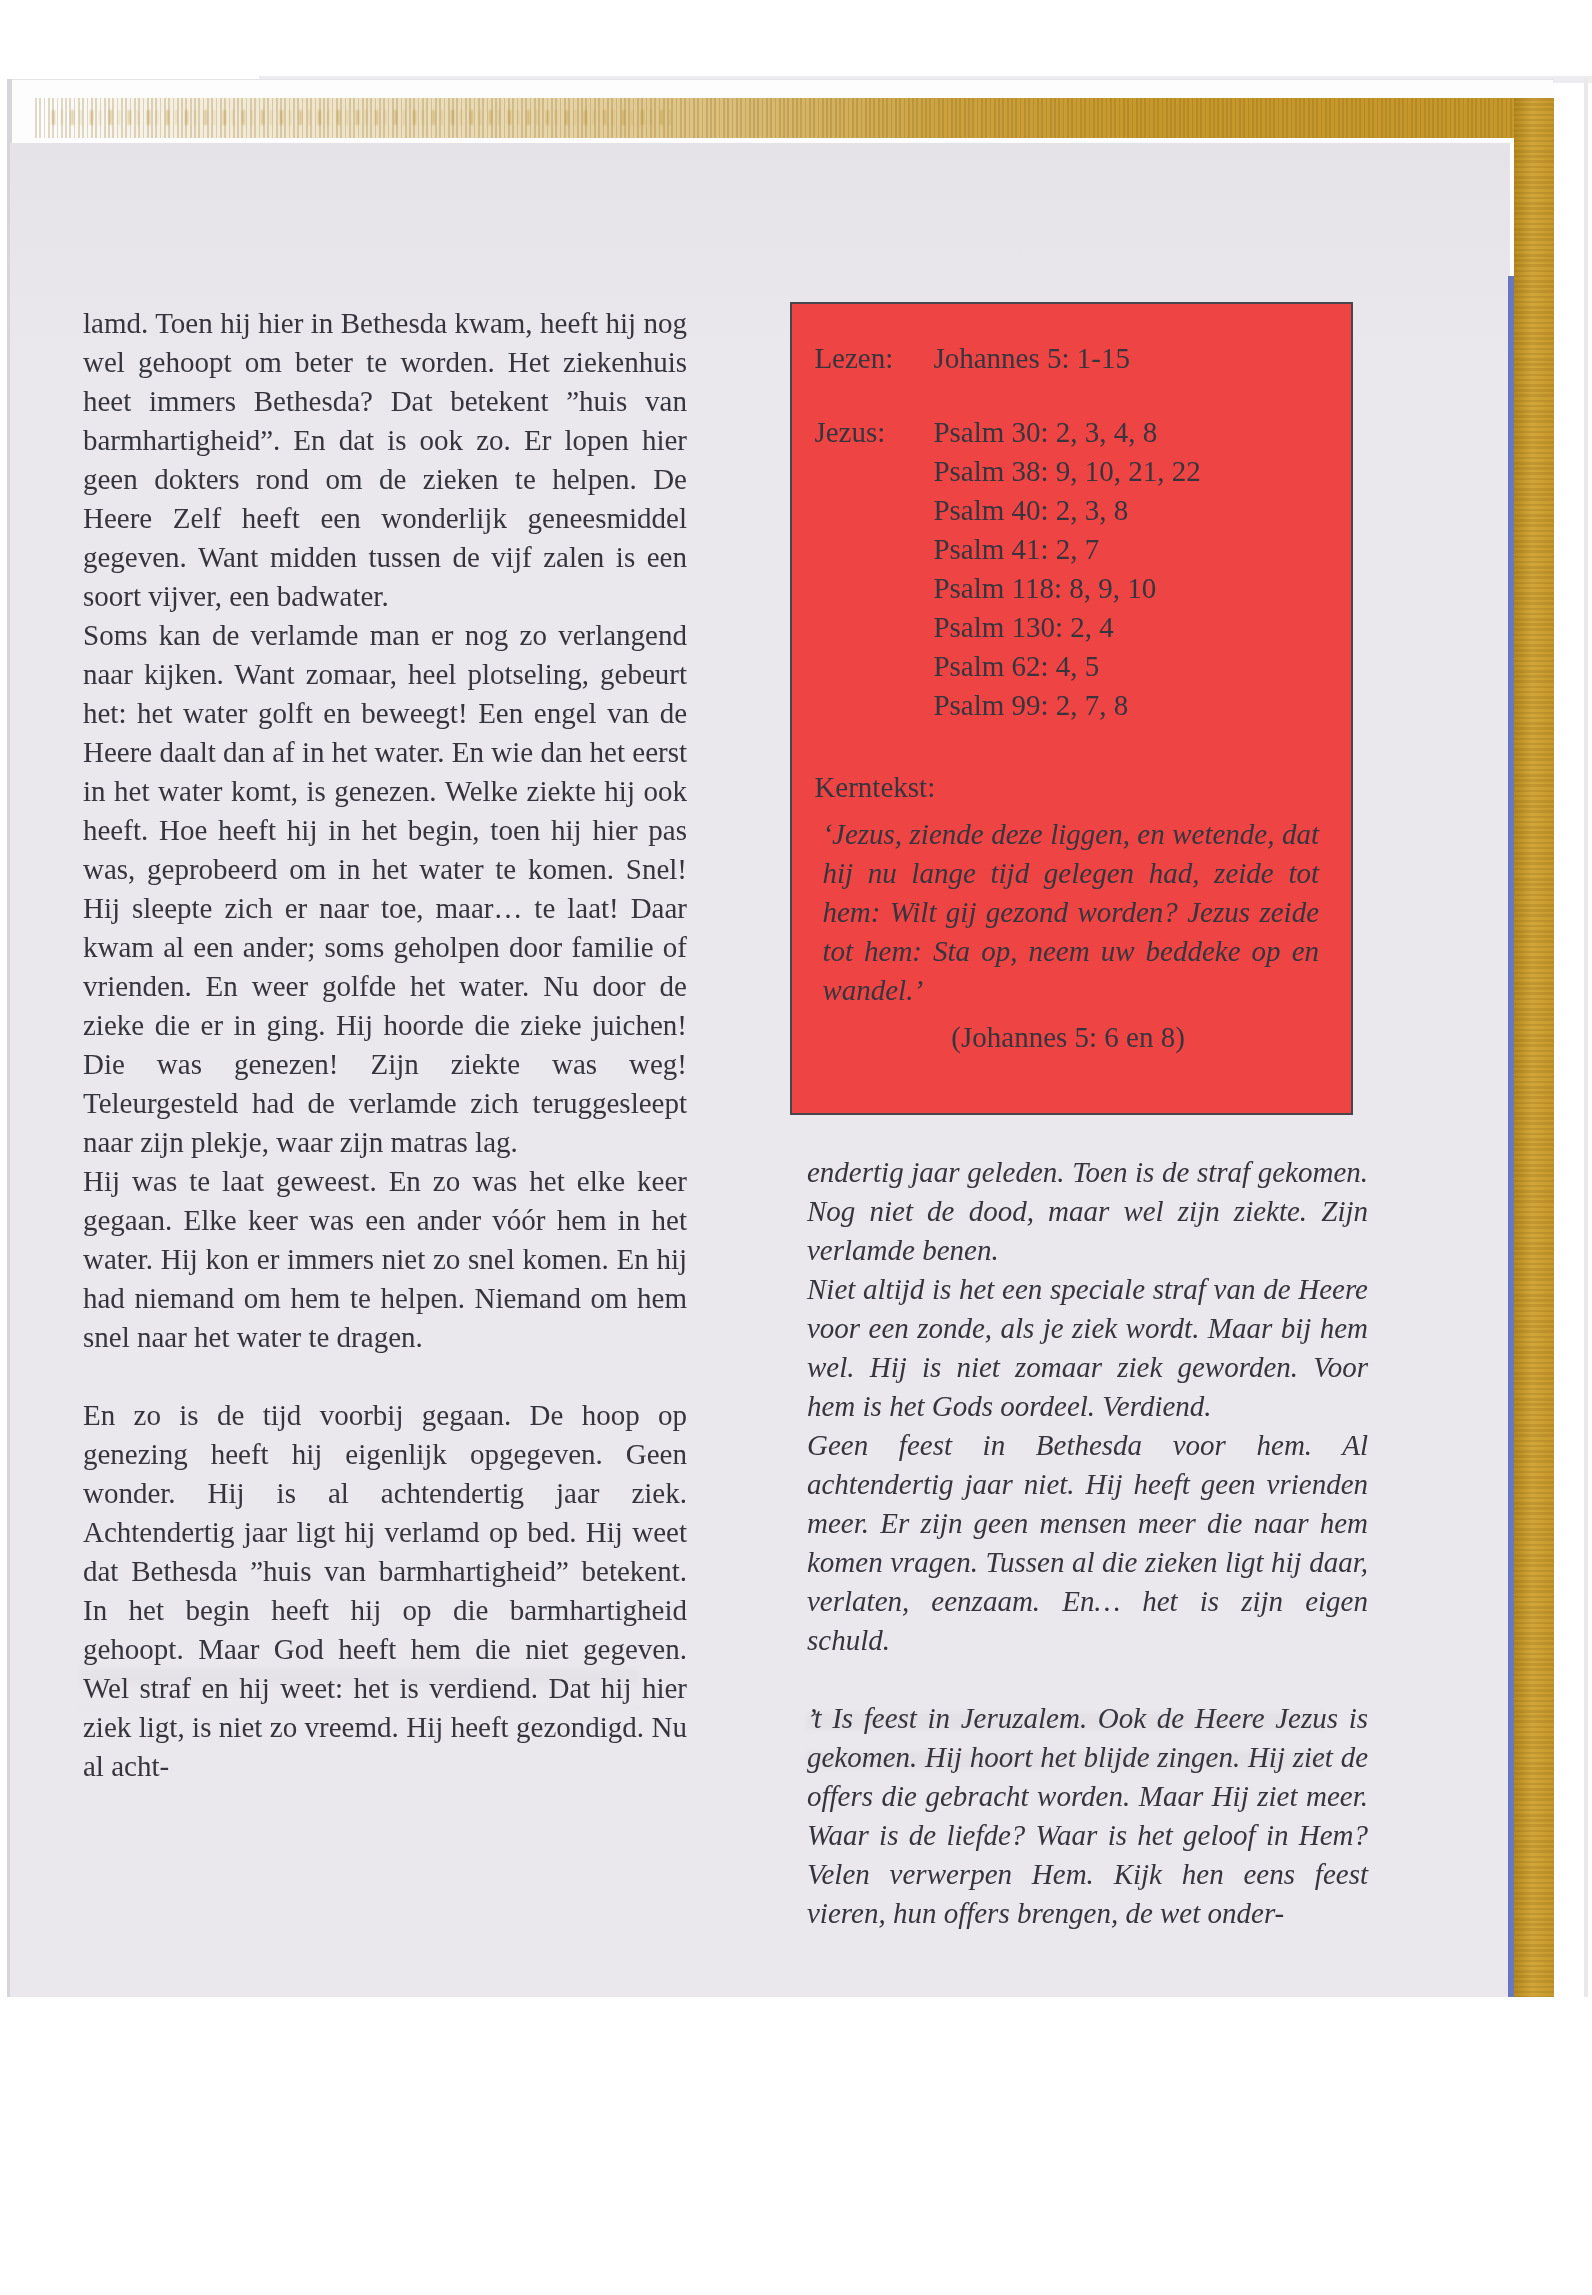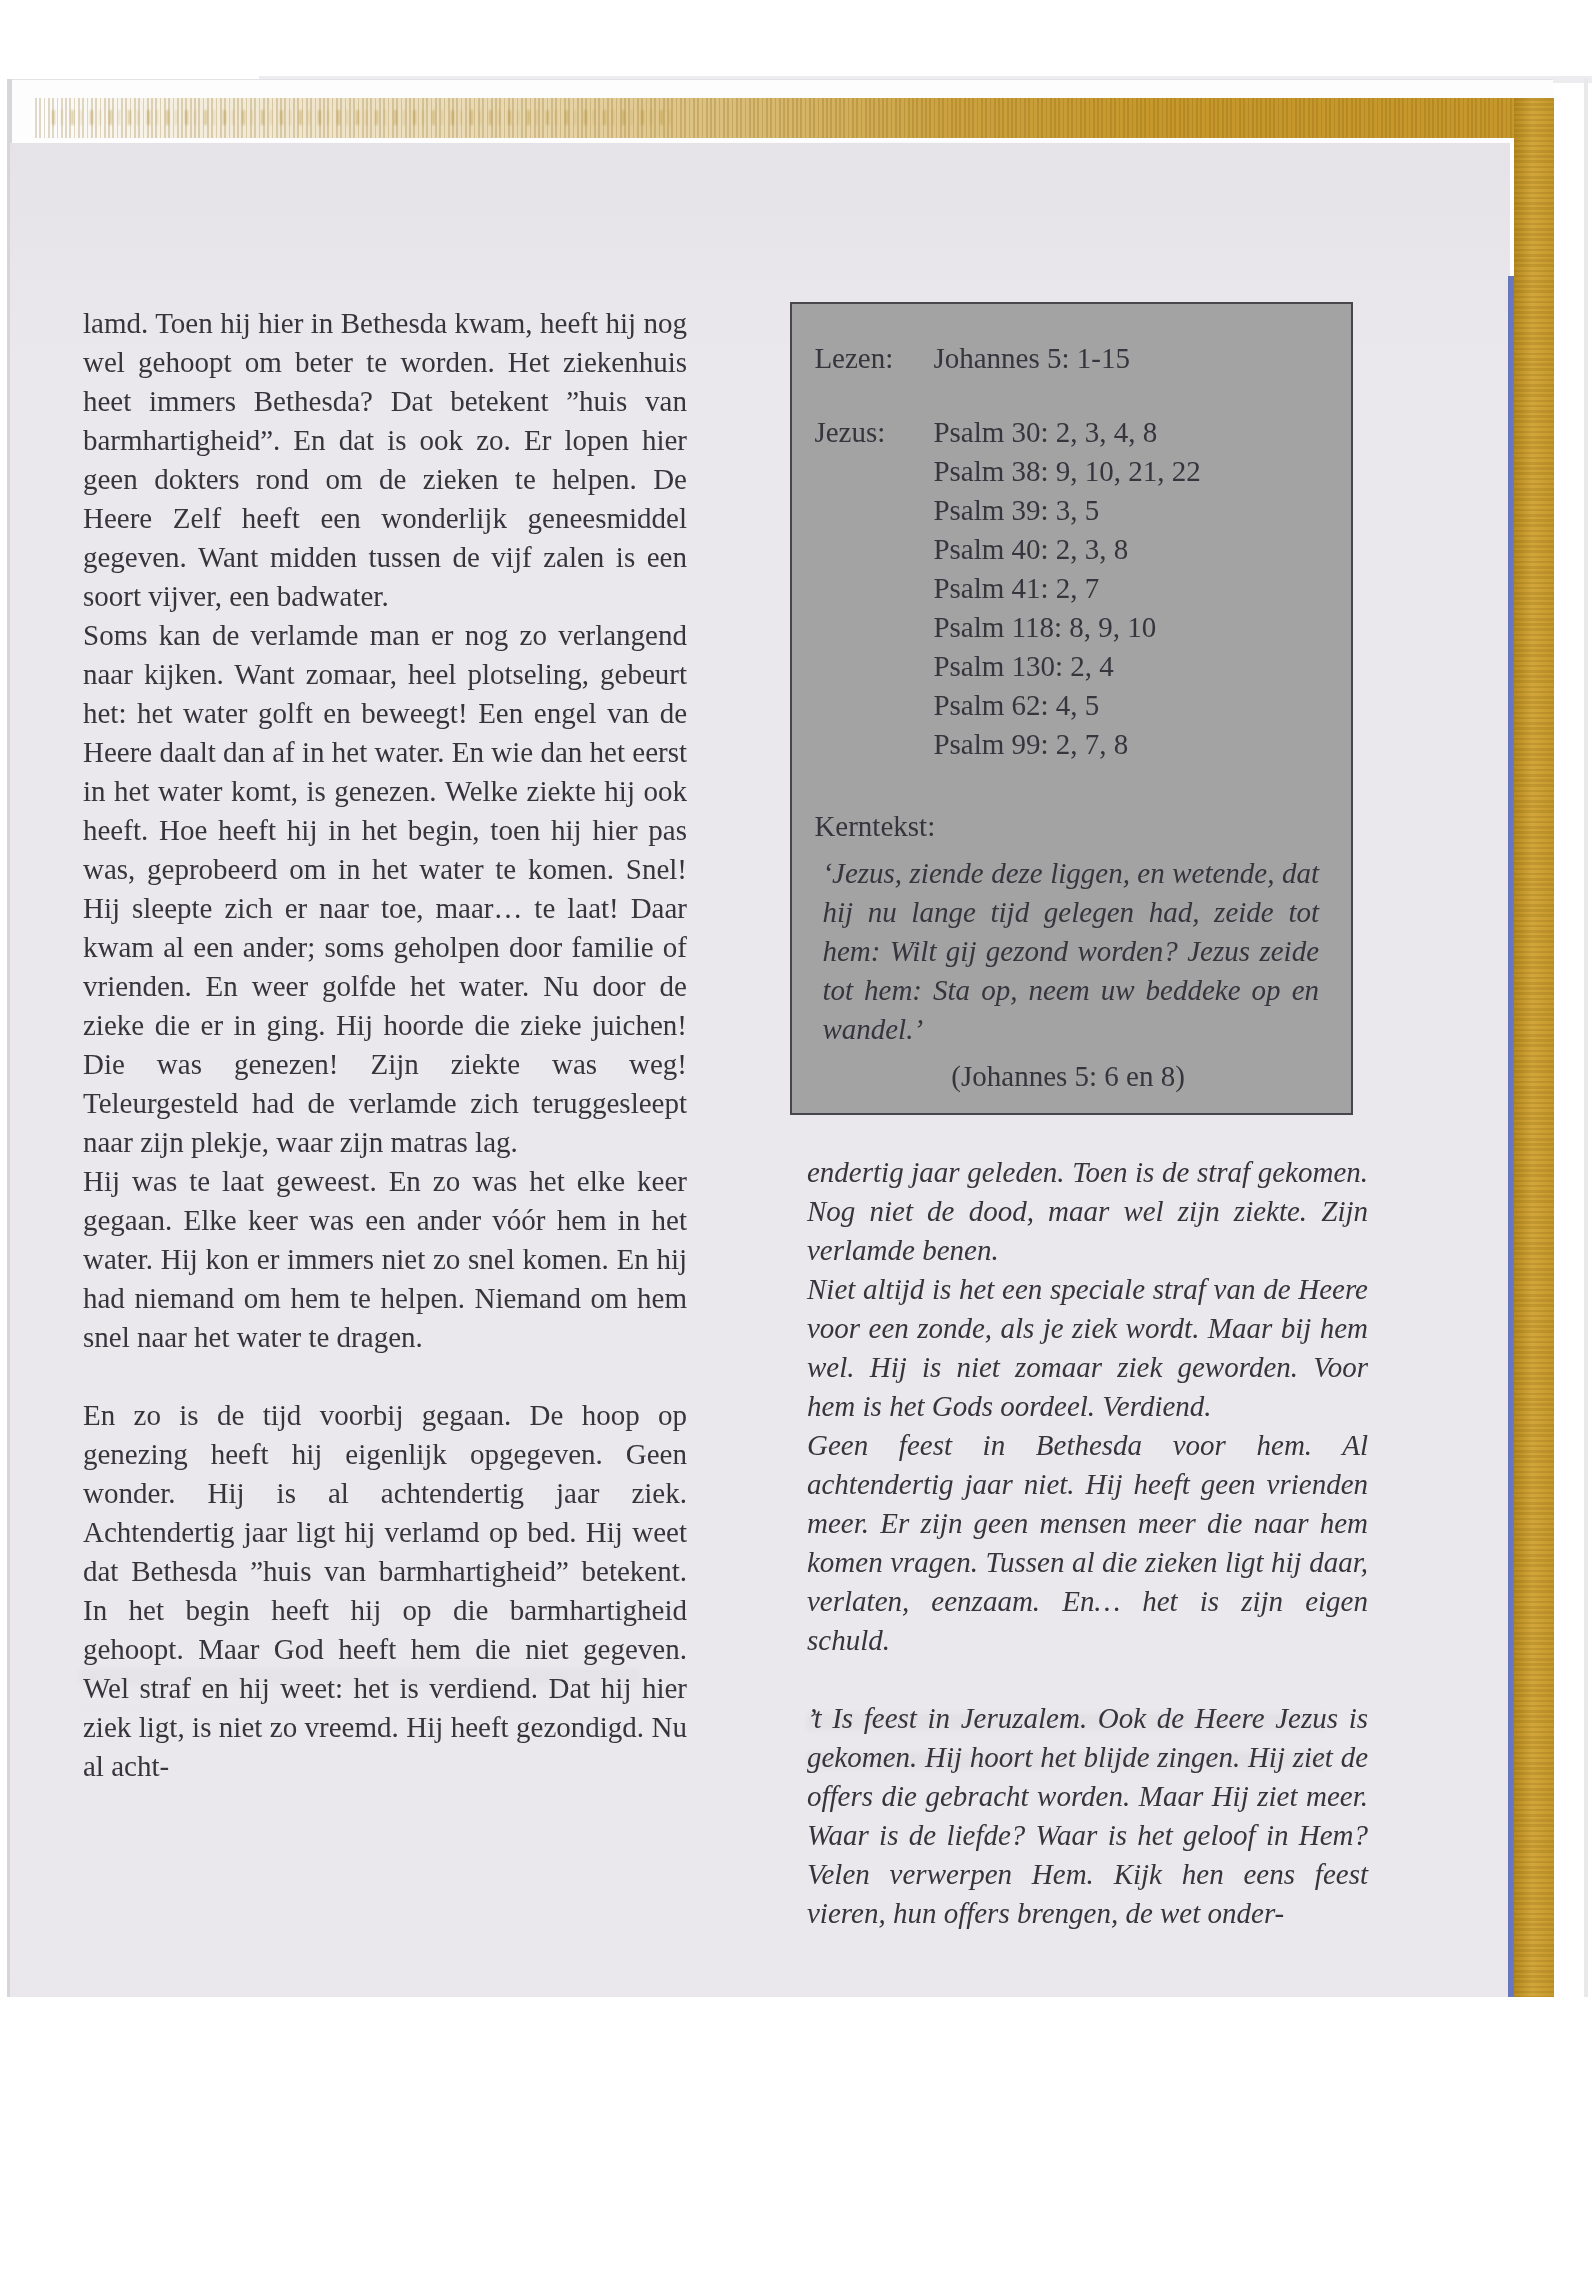--- a/index.html
+++ b/index.html
@@ -67,21 +67,21 @@
   .col p{margin:0;}
   .col p.gap{margin-top:39px;}
   .col-left{left:83px;top:304px;width:604px;}
   .col-right{left:807px;top:1153px;width:561px;font-style:italic;}
 
   
   .reading-box{
     position:absolute;left:790px;top:302px;width:563px;height:813px;
     box-sizing:border-box;
     border:2.6px solid #46464c;
-    background:#a3a3a3;
+    background:#ef4444;
     padding:35px 24px 0 22.4px;
     color:#36353d;font-size:29px;line-height:39px;
   }
   .box-row{display:flex;}
   .box-label{width:119px;flex-shrink:0;}
   .box-value{flex:1;}
   .psalm-list{margin:0;padding:0;list-style:none;}
   .spacer-1{height:35px;}
   .spacer-2{height:43px;}
   .kern-text{font-style:italic;text-align:justify;margin:8px;}
@@ -143,21 +143,20 @@
     <div class="box-row">
       <span class="box-label">Lezen:</span>
       <span class="box-value">Johannes 5: 1-15</span>
     </div>
     <div class="spacer-1"></div>
     <div class="box-row">
       <span class="box-label">Jezus:</span>
       <ul class="psalm-list box-value">
         <li>Psalm 30: 2, 3, 4, 8</li>
         <li>Psalm 38: 9, 10, 21, 22</li>
-        <li>Psalm 39: 3, 5</li>
         <li>Psalm 40: 2, 3, 8</li>
         <li>Psalm 41: 2, 7</li>
         <li>Psalm 118: 8, 9, 10</li>
         <li>Psalm 130: 2, 4</li>
         <li>Psalm 62: 4, 5</li>
         <li>Psalm 99: 2, 7, 8</li>
       </ul>
     </div>
     <div class="spacer-2"></div>
     <div>Kerntekst:</div>

